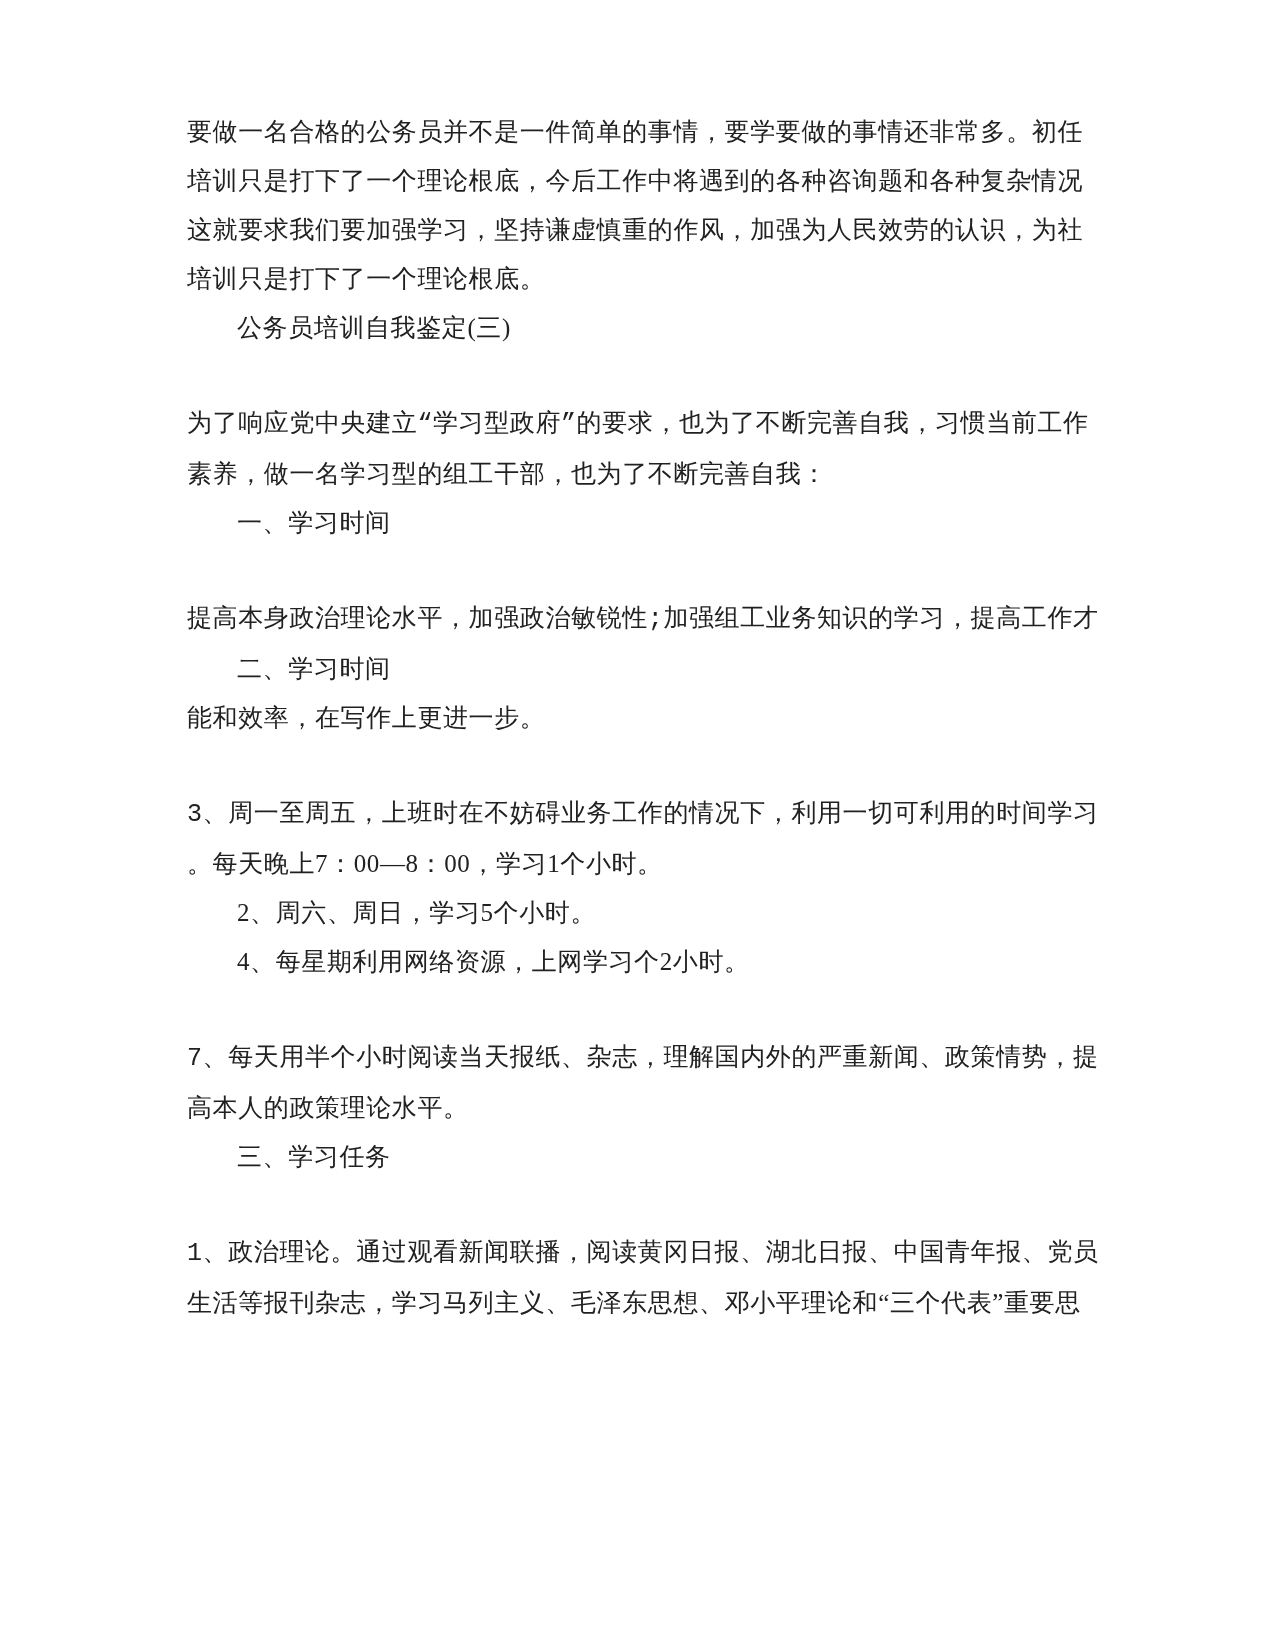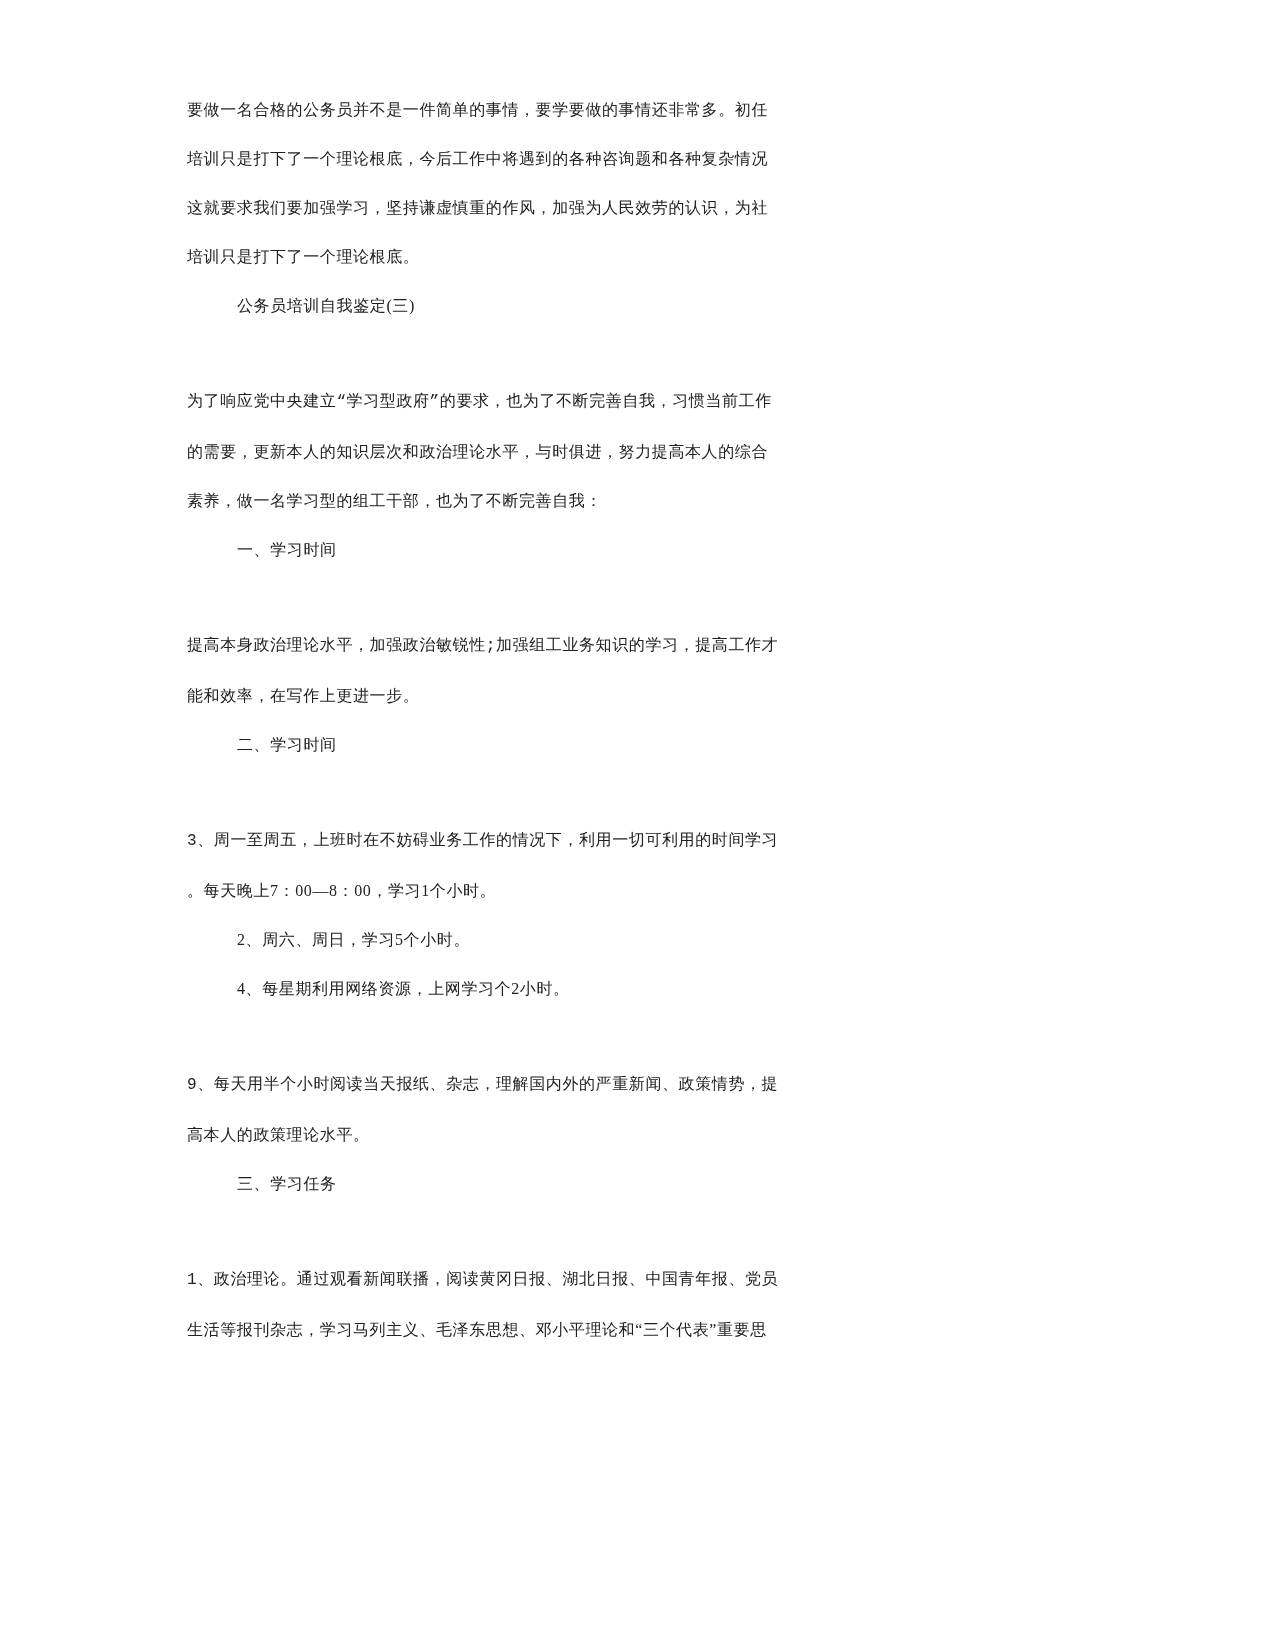--- a/index.html
+++ b/index.html
@@ -6,23 +6,23 @@
     margin: 0;
     padding: 0;
     background: #ffffff;
   }
   .page {
     position: relative;
     width: 1275px;
     height: 1650px;
     background: #ffffff;
     box-sizing: border-box;
-    padding: 85px 140px 0 187px;
+    padding: 107px 140px 0 187px;
     font-family: "Liberation Serif", "DejaVu Serif", serif;
-    font-size: 16px;
+    font-size: 25px;
     color: #212121;
     letter-spacing: 0.6px;
     overflow: hidden;
   }
   .line {
     height: 49px;
     line-height: 49px;
     white-space: nowrap;
   }
   .indent {
@@ -36,28 +36,27 @@
 </head>
 <body>
 
 <div class="page">
   <div class="line">要做一名合格的公务员并不是一件简单的事情，要学要做的事情还非常多。初任</div>
   <div class="line">培训只是打下了一个理论根底，今后工作中将遇到的各种咨询题和各种复杂情况</div>
   <div class="line">这就要求我们要加强学习，坚持谦虚慎重的作风，加强为人民效劳的认识，为社</div>
   <div class="line">培训只是打下了一个理论根底。</div>
   <div class="line indent">公务员培训自我鉴定(三)</div>
   <div class="line gap">为了响应党中央建立“学习型政府”的要求，也为了不断完善自我，习惯当前工作</div>
-  <div class="line">的需要，更新本人的知识层次和政治理论水平，与时俱进，努力提高本人的综合</div>
   <div class="line">素养，做一名学习型的组工干部，也为了不断完善自我：</div>
   <div class="line indent">一、学习时间</div>
   <div class="line gap">提高本身政治理论水平，加强政治敏锐性;加强组工业务知识的学习，提高工作才</div>
+  <div class="line indent">二、学习时间</div>
   <div class="line">能和效率，在写作上更进一步。</div>
-  <div class="line indent">二、学习时间</div>
   <div class="line gap">3、周一至周五，上班时在不妨碍业务工作的情况下，利用一切可利用的时间学习</div>
   <div class="line">。每天晚上7：00—8：00，学习1个小时。</div>
   <div class="line indent">2、周六、周日，学习5个小时。</div>
   <div class="line indent">4、每星期利用网络资源，上网学习个2小时。</div>
-  <div class="line gap">9、每天用半个小时阅读当天报纸、杂志，理解国内外的严重新闻、政策情势，提</div>
+  <div class="line gap">7、每天用半个小时阅读当天报纸、杂志，理解国内外的严重新闻、政策情势，提</div>
   <div class="line">高本人的政策理论水平。</div>
   <div class="line indent">三、学习任务</div>
   <div class="line gap">1、政治理论。通过观看新闻联播，阅读黄冈日报、湖北日报、中国青年报、党员</div>
   <div class="line">生活等报刊杂志，学习马列主义、毛泽东思想、邓小平理论和“三个代表”重要思</div>
 </div>
 
 </body></html>

